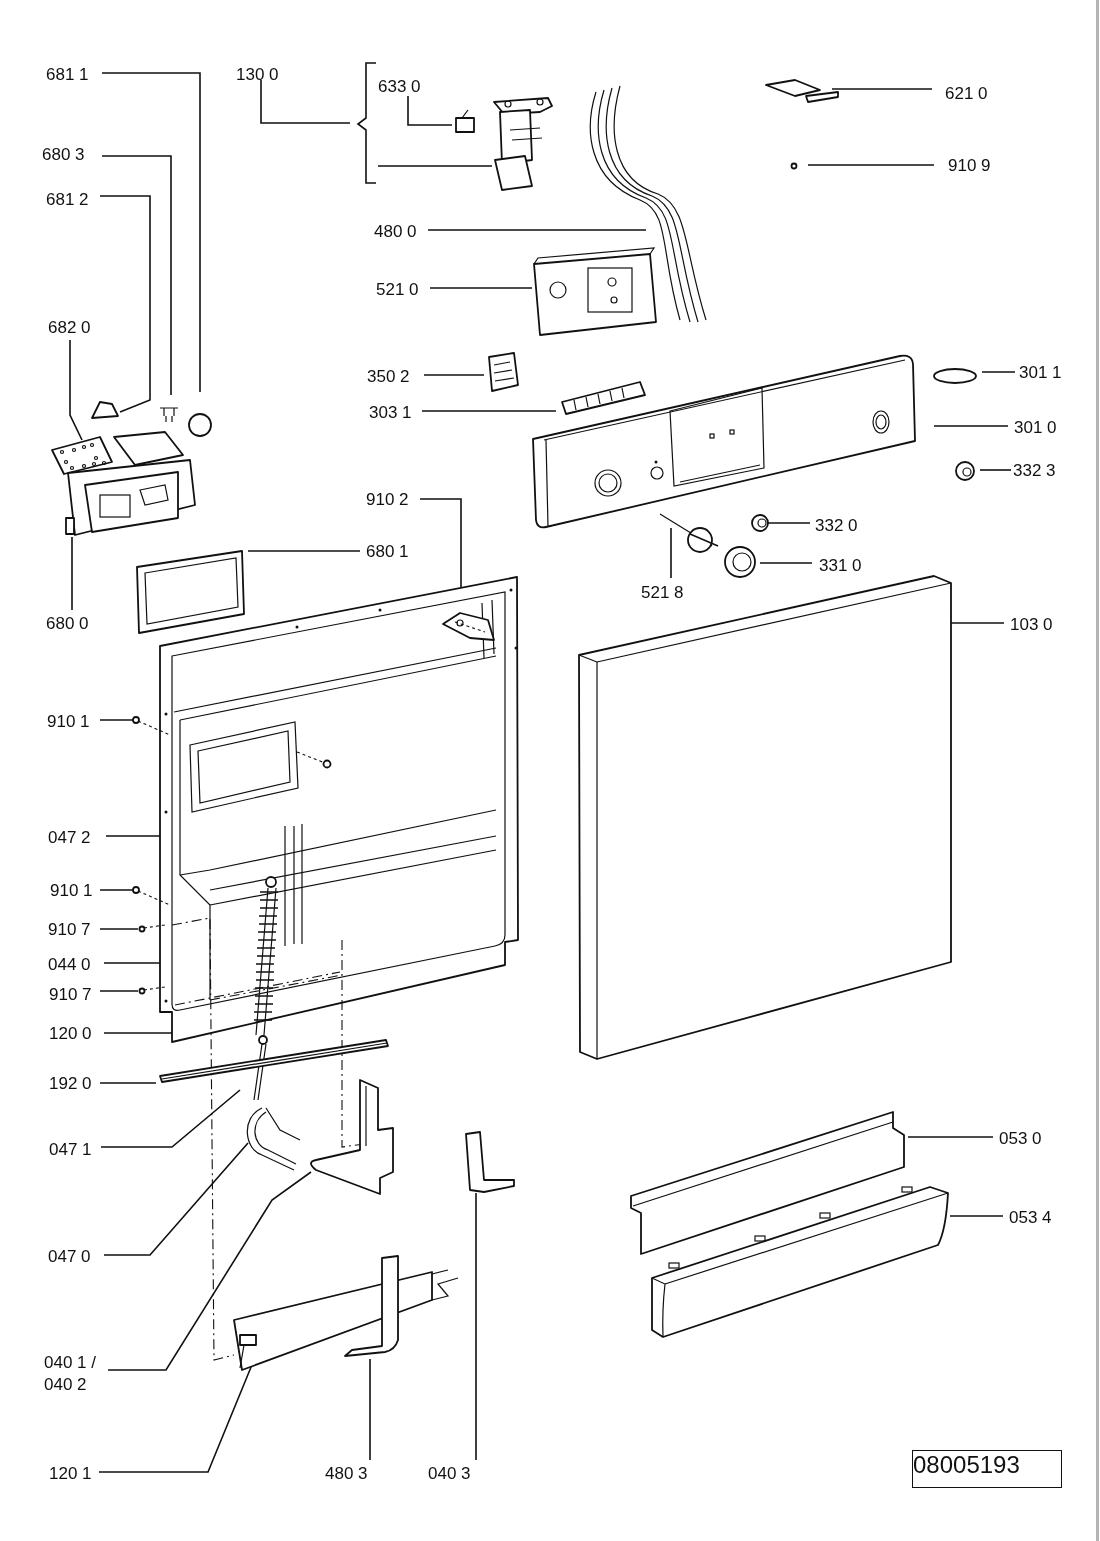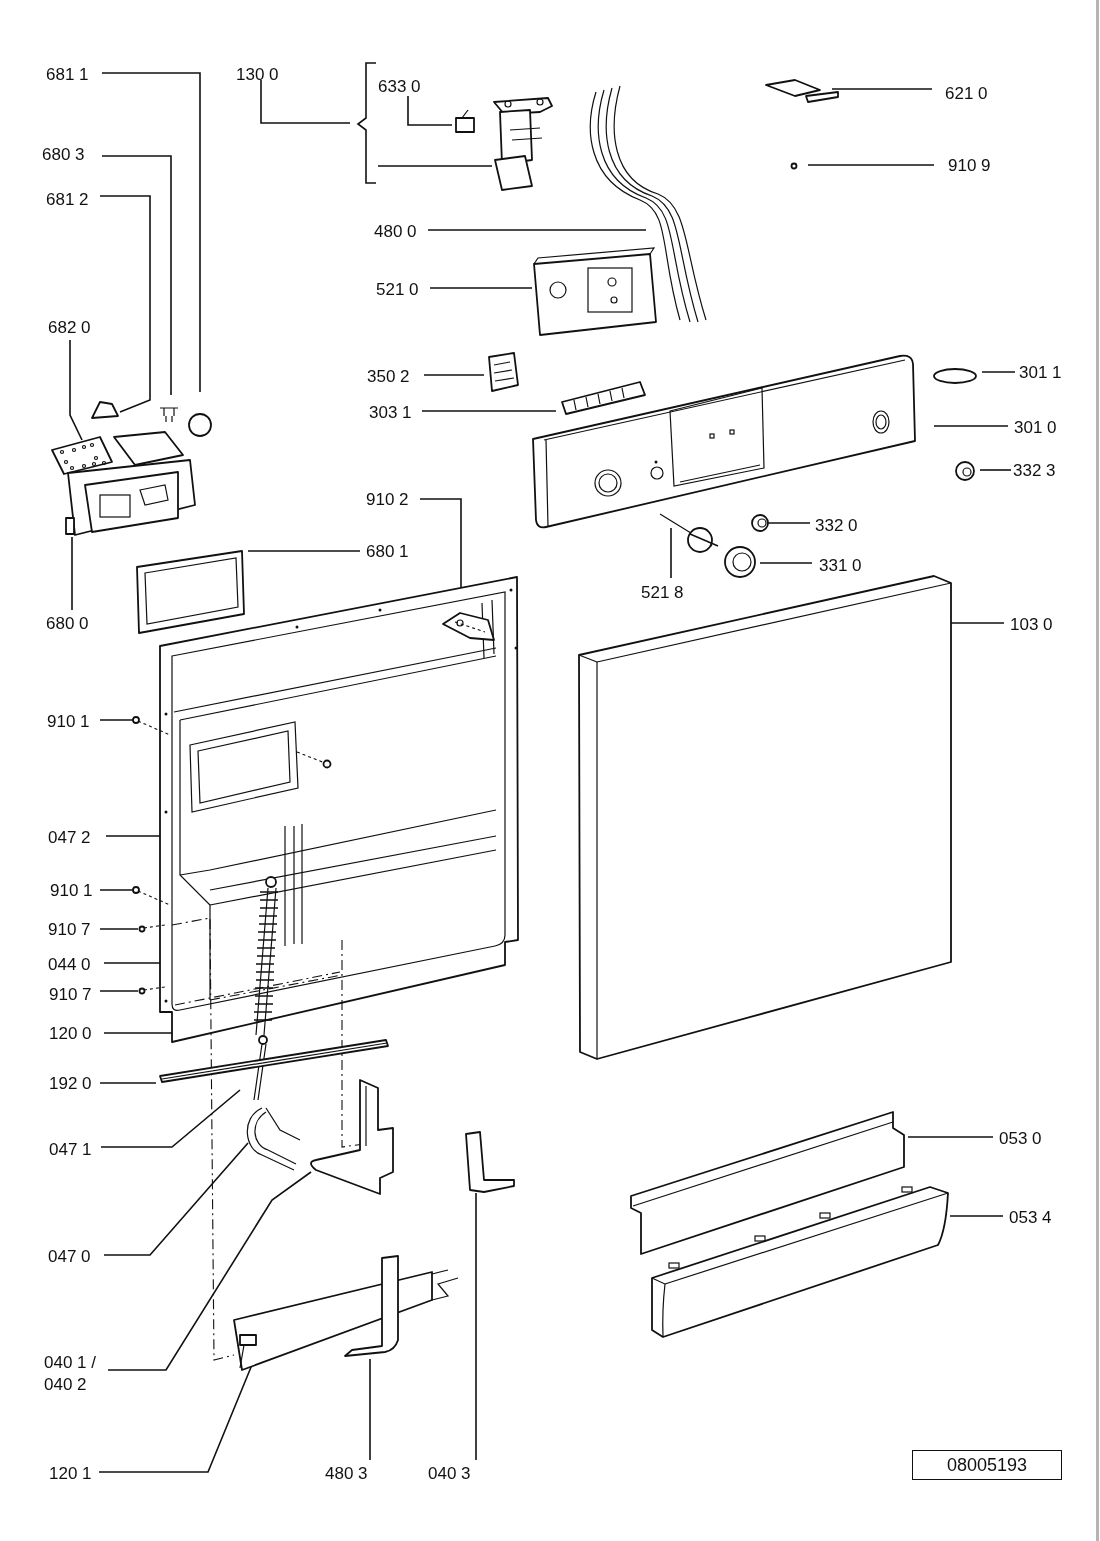--- a/index.html
+++ b/index.html
@@ -5,21 +5,21 @@
     html, body { margin:0; padding:0; background:#ffffff; }
     body { width:1100px; height:1541px; position:relative; overflow:hidden; font-family:"Liberation Sans", sans-serif; }
     #frame-right { position:absolute; left:1096px; top:0; width:3px; height:1541px; background:#b4b4b4; }
     svg#diagram { position:absolute; left:0; top:0; }
     .lbl { font-family:"Liberation Sans", sans-serif; font-size:17px; fill:#111; }
     .ln { stroke:#111; stroke-width:1.6; fill:none; }
     .pt { stroke:#111; stroke-width:1.8; fill:#fff; stroke-linejoin:round; }
     .pt2 { stroke:#111; stroke-width:1.2; fill:none; }
     .dash { stroke:#111; stroke-width:1.1; fill:none; stroke-dasharray:10 4 2 4; }
     .dot { stroke:#111; stroke-width:1.1; fill:none; stroke-dasharray:3 3; }
-    #code-box { position:absolute; left:912px; top:1450px; width:150px; height:30px; border:1.5px solid #111; box-sizing:border-box; font-size:18px; text-align:center; line-height:28px; color:#111; }
+    #code-box { position:absolute; left:912px; top:1450px; width:150px; height:38px; border:1.5px solid #111; box-sizing:border-box; font-size:24px; line-height:28px; color:#111; }
   </style>
 </head>
 <body>
 
 <div id="frame-right"></div>
 
 <svg id="diagram" width="1100" height="1541" viewBox="0 0 1100 1541">
 
   <g>
     <text class="lbl" x="46" y="80">681 1</text>

